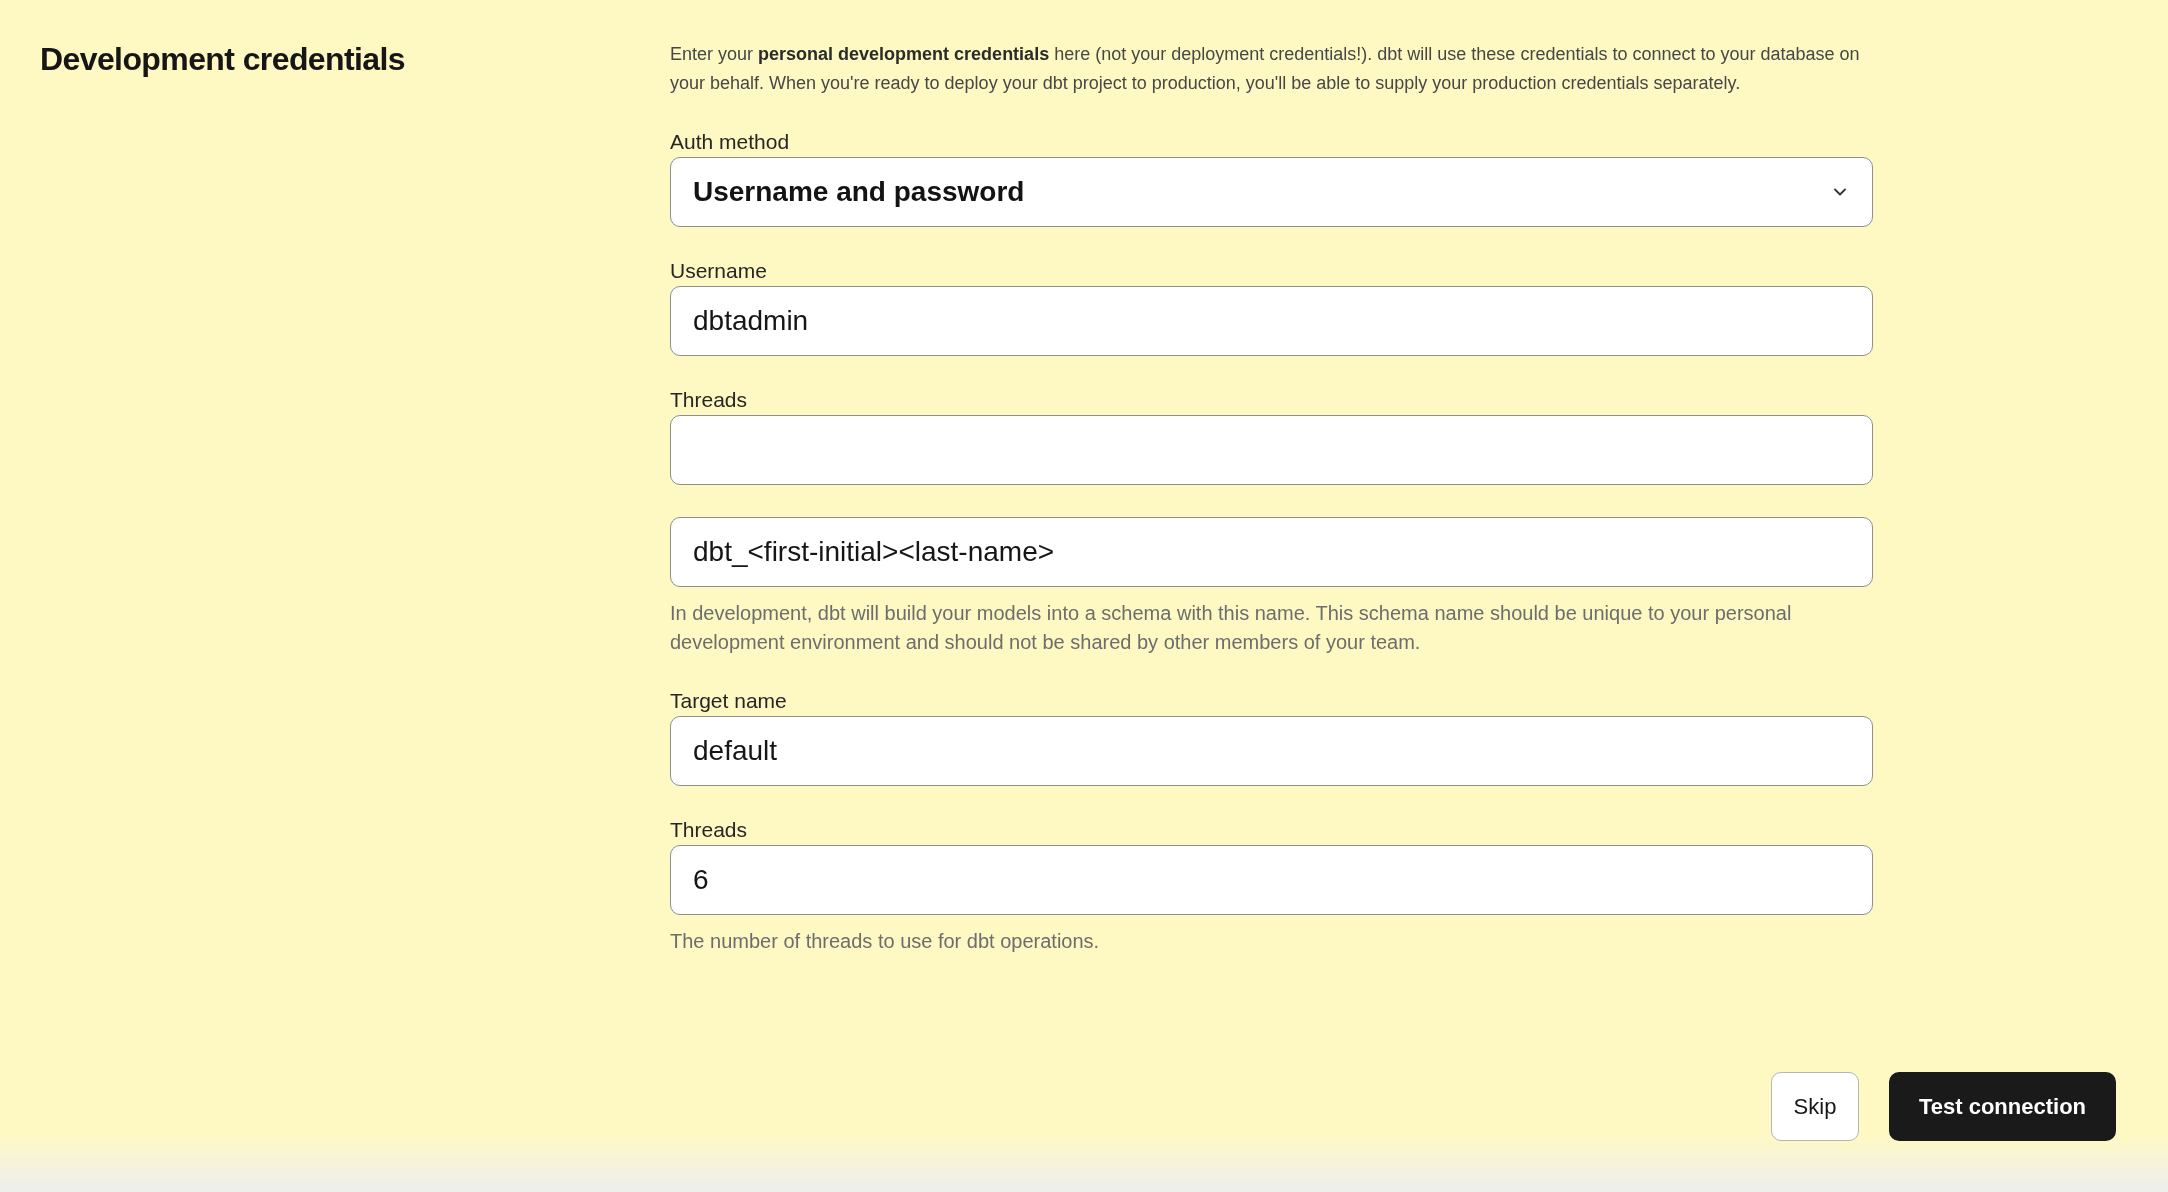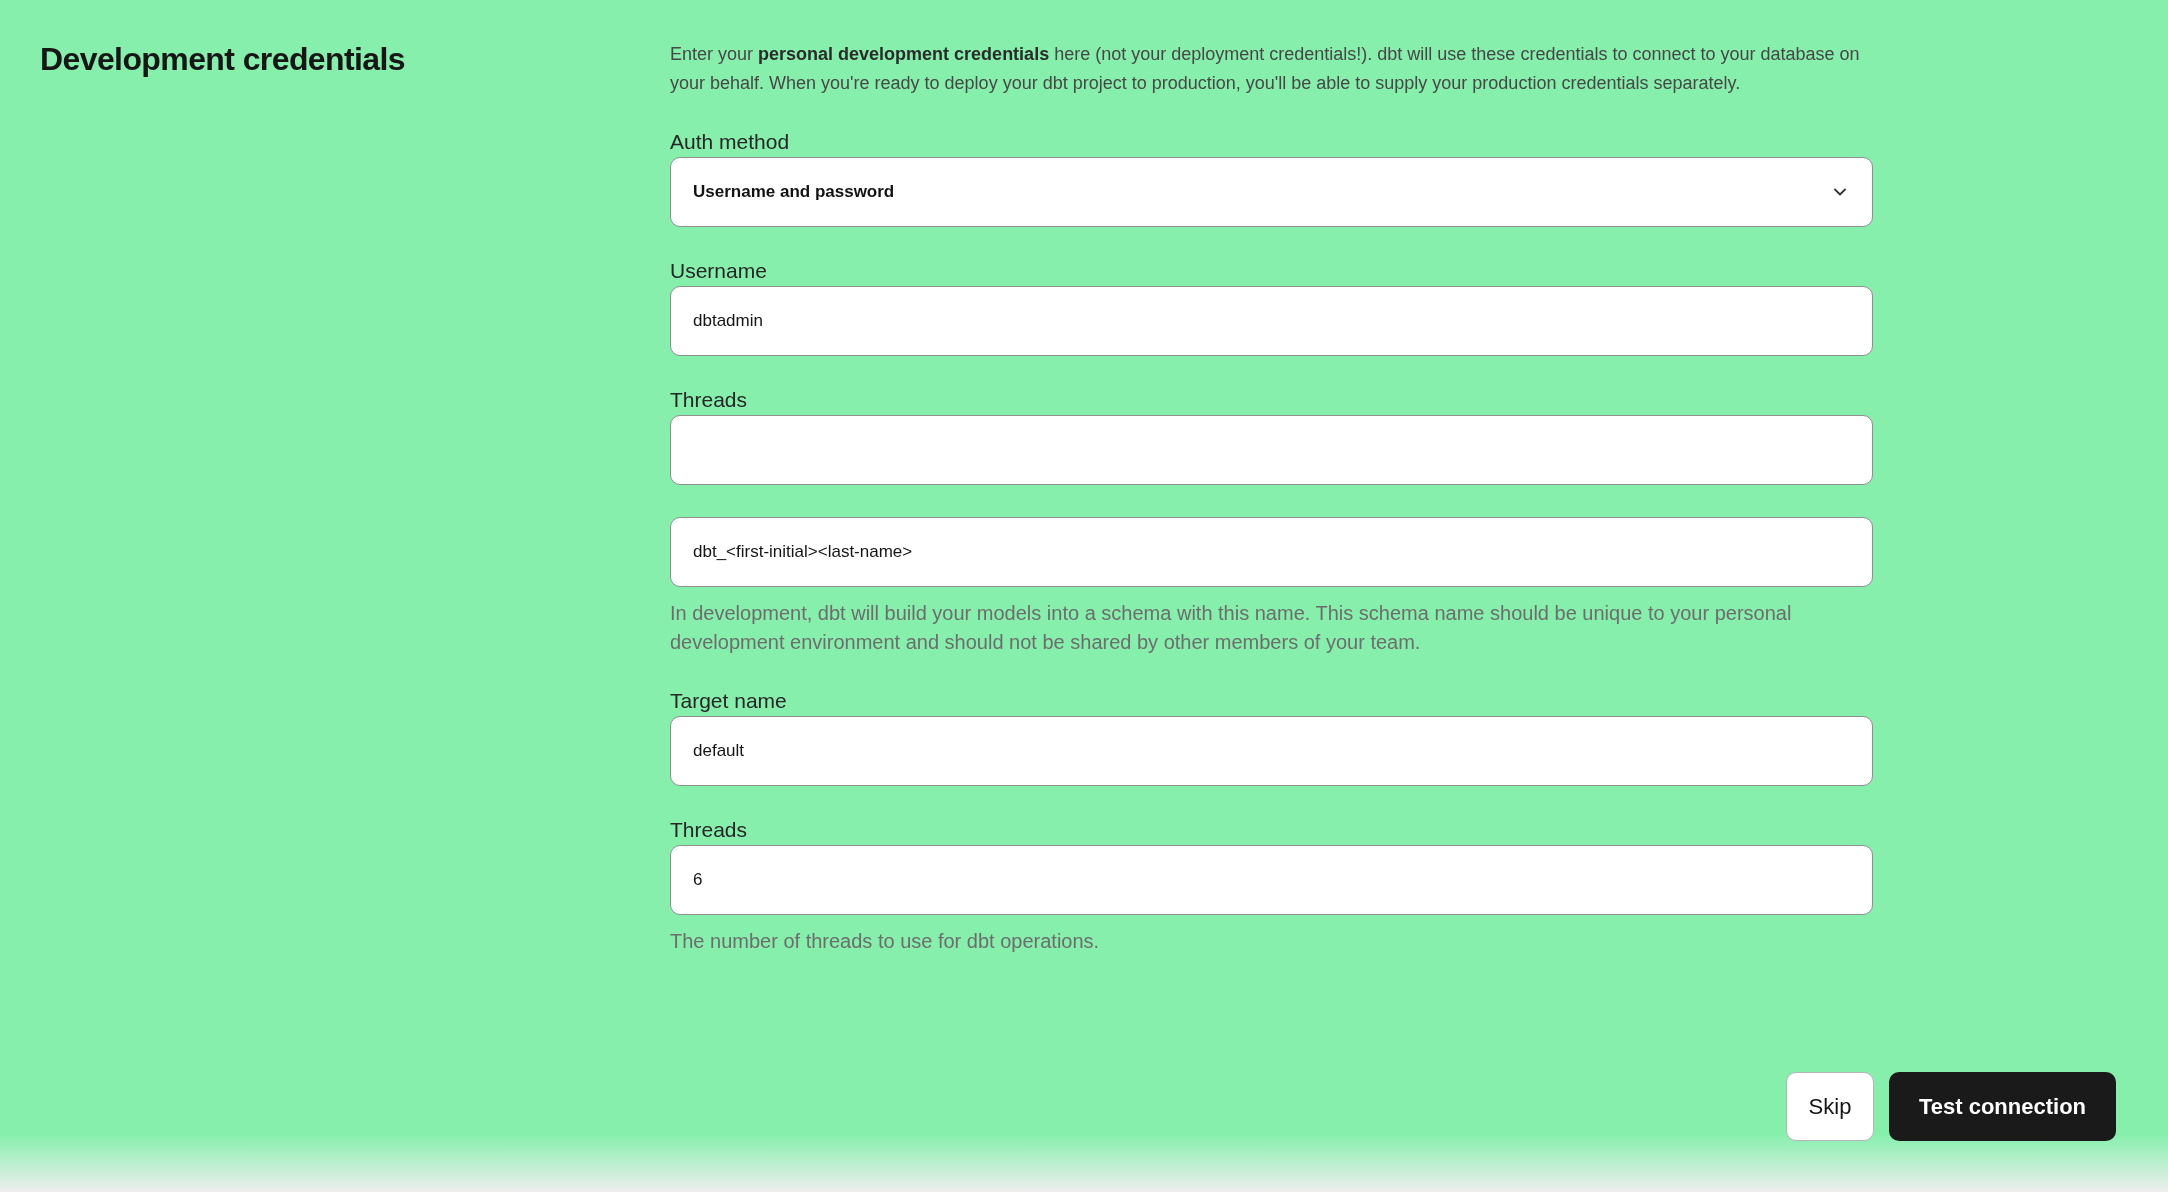--- a/index.html
+++ b/index.html
@@ -1,20 +1,20 @@
 <!DOCTYPE html>
 <html><head>
 <meta charset="utf-8">
 <style>
   html, body { margin: 0; padding: 0; }
   .page {
     position: relative;
     width: 2168px;
     height: 1192px;
-    background: #86efac;
+    background: #fef9c3;
     overflow: hidden;
     font-family: "Liberation Sans", sans-serif;
     -webkit-font-smoothing: antialiased;
   }
   .content {
     display: flex;
     align-items: flex-start;
     padding: 40px 0 0 40px;
   }
   .title-col { width: 630px; flex-shrink: 0; }
@@ -43,21 +43,21 @@
     margin: 0 0 3px 0;
   }
   .control {
     box-sizing: border-box;
     width: 100%;
     height: 70px;
     border: 1px solid #8f8f8f;
     border-radius: 10px;
     background: #ffffff;
     padding: 0 22px;
-    font-size: 17px;
+    font-size: 28px;
     color: #161616;
     font-family: "Liberation Sans", sans-serif;
   }
   input.control { outline: none; }
   .select {
     display: flex;
     align-items: center;
     justify-content: space-between;
     cursor: pointer;
   }
@@ -67,21 +67,21 @@
     margin: 12px 0 0 0;
     font-size: 20px;
     line-height: 29px;
     color: #6d6d6d;
   }
   .footer {
     position: absolute;
     top: 1072px;
     right: 52px;
     display: flex;
-    gap: 15px;
+    gap: 30px;
     z-index: 2;
   }
   .btn {
     height: 69px;
     border-radius: 10px;
     font-size: 22px;
     font-family: "Liberation Sans", sans-serif;
     cursor: pointer;
     display: flex;
     align-items: center;

